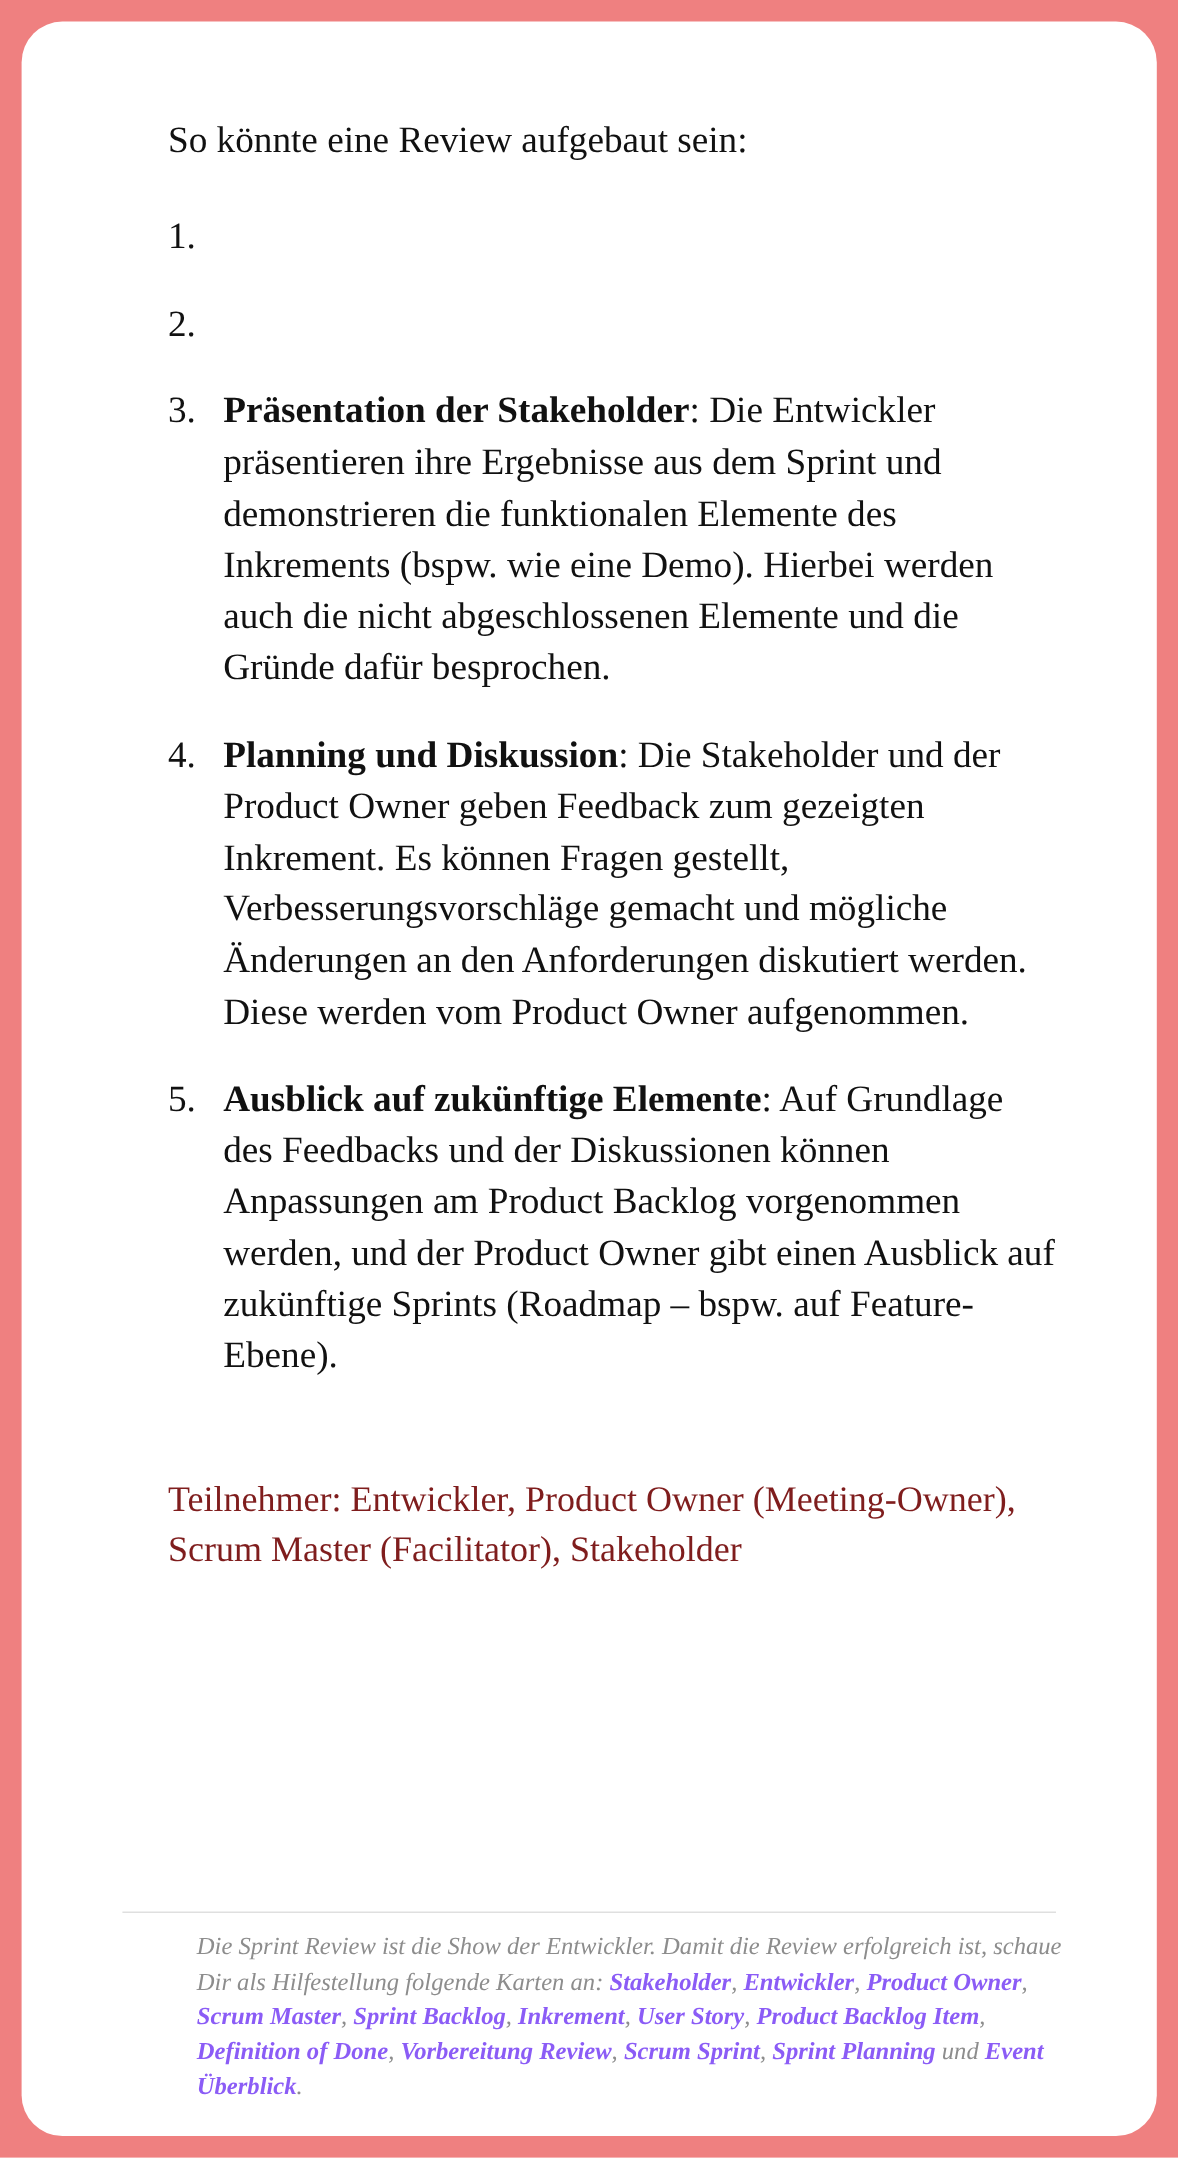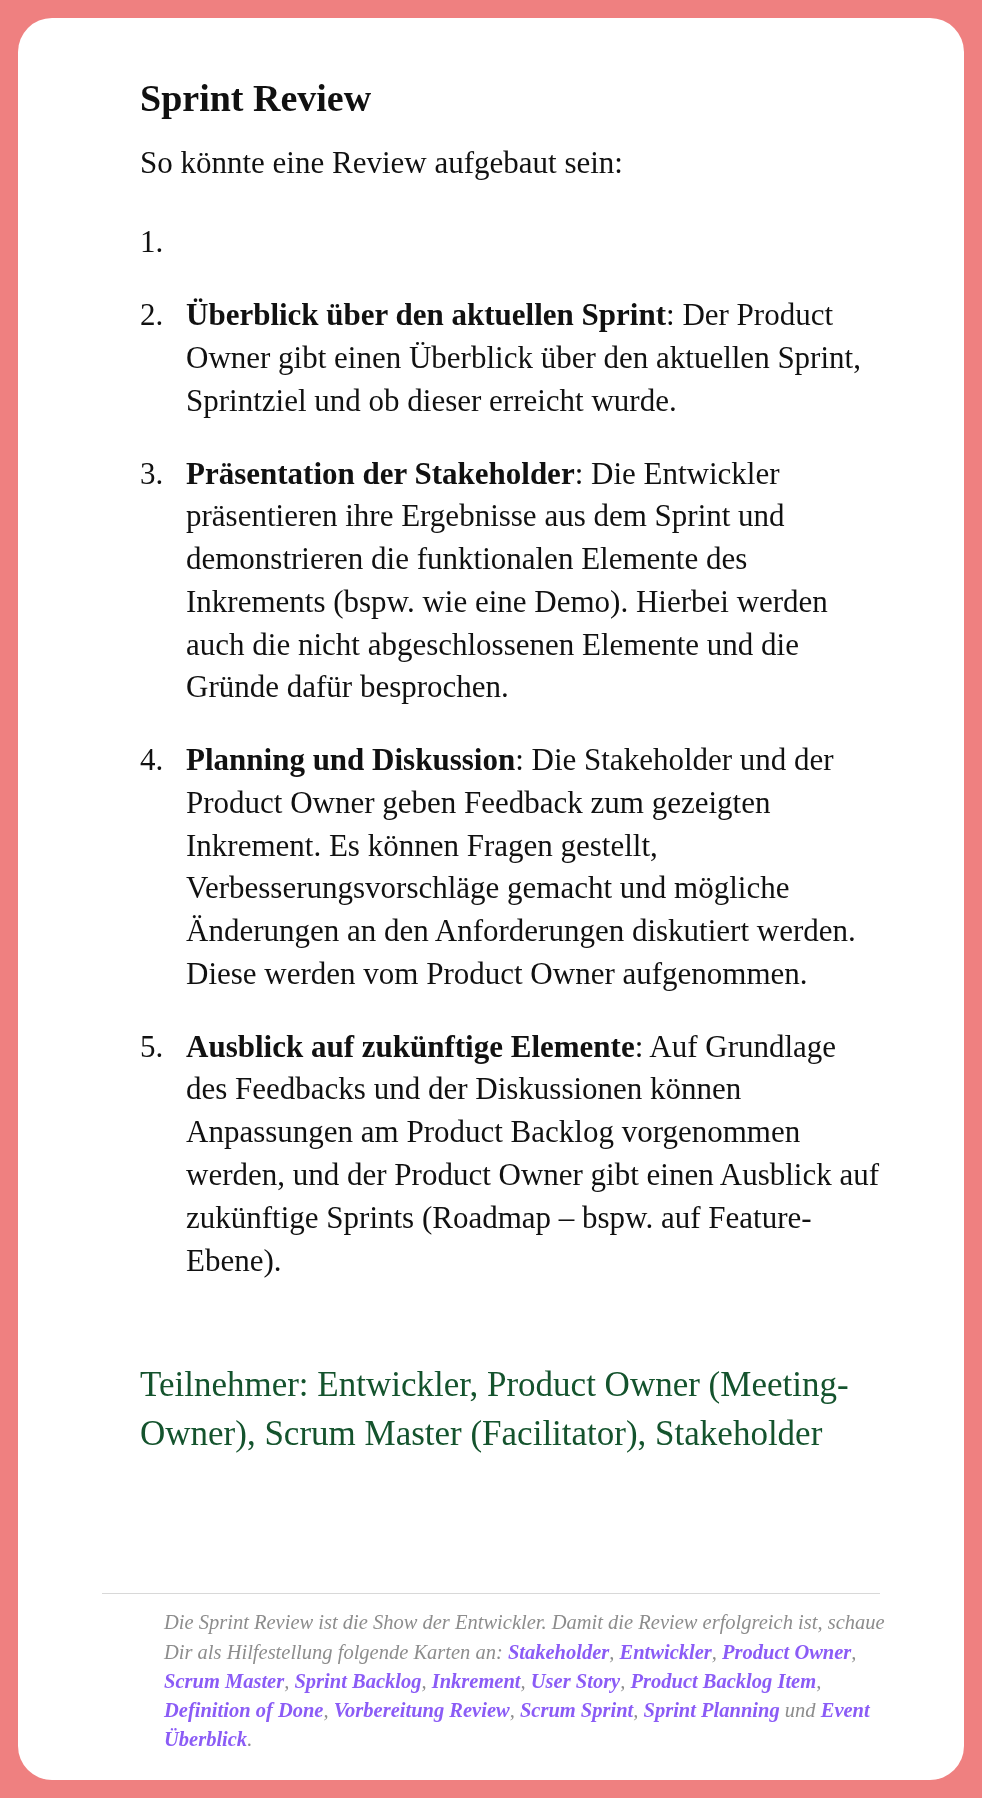--- a/index.html
+++ b/index.html
@@ -64,22 +64,22 @@
   .body {
     font-size: 31px;
     color: #111111;
     line-height: 1.38;
     flex: 1 1 auto;
   }
   .body b {
     font-weight: bold;
   }
   .participants {
-    font-size: 35px;
-    color: #14532d;
+    font-size: 30px;
+    color: #7f1d1d;
     line-height: 1.4;
     margin: 48px 0 0 0;
     padding: 0 42px 0 82px;
   }
   .spacer {
     flex: 1 1 auto;
   }
   .rule {
     height: 1px;
     background: #d8d8d8;
@@ -97,31 +97,29 @@
     font-weight: bold;
     color: #8b5cf6;
   }
 </style>
 </head>
 <body>
 
 <div class="card">
   <div class="inner">
 
-    <h1 class="title">Sprint Review</h1>
 
     <p class="intro">So könnte eine Review aufgebaut sein:</p>
 
     <ol class="steps">
       <li>
         <span class="num">1.</span>
       </li>
       <li>
         <span class="num">2.</span>
-        <span class="body"><b>Überblick über den aktuellen Sprint</b><span>: Der Product Owner gibt einen Überblick über den aktuellen Sprint, Sprintziel und ob dieser erreicht wurde.</span></span>
       </li>
       <li>
         <span class="num">3.</span>
         <span class="body"><b>Präsentation der Stakeholder</b><span>: Die Entwickler präsentieren ihre Ergebnisse aus dem Sprint und demonstrieren die funktionalen Elemente des Inkrements (bspw. wie eine Demo). Hierbei werden auch die nicht abgeschlossenen Elemente und die Gründe dafür besprochen.</span></span>
       </li>
       <li>
         <span class="num">4.</span>
         <span class="body"><b>Planning und Diskussion</b><span>: Die Stakeholder und der Product Owner geben Feedback zum gezeigten Inkrement. Es können Fragen gestellt, Verbesserungsvorschläge gemacht und mögliche Änderungen an den Anforderungen diskutiert werden. Diese werden vom Product Owner aufgenommen.</span></span>
       </li>
       <li>

